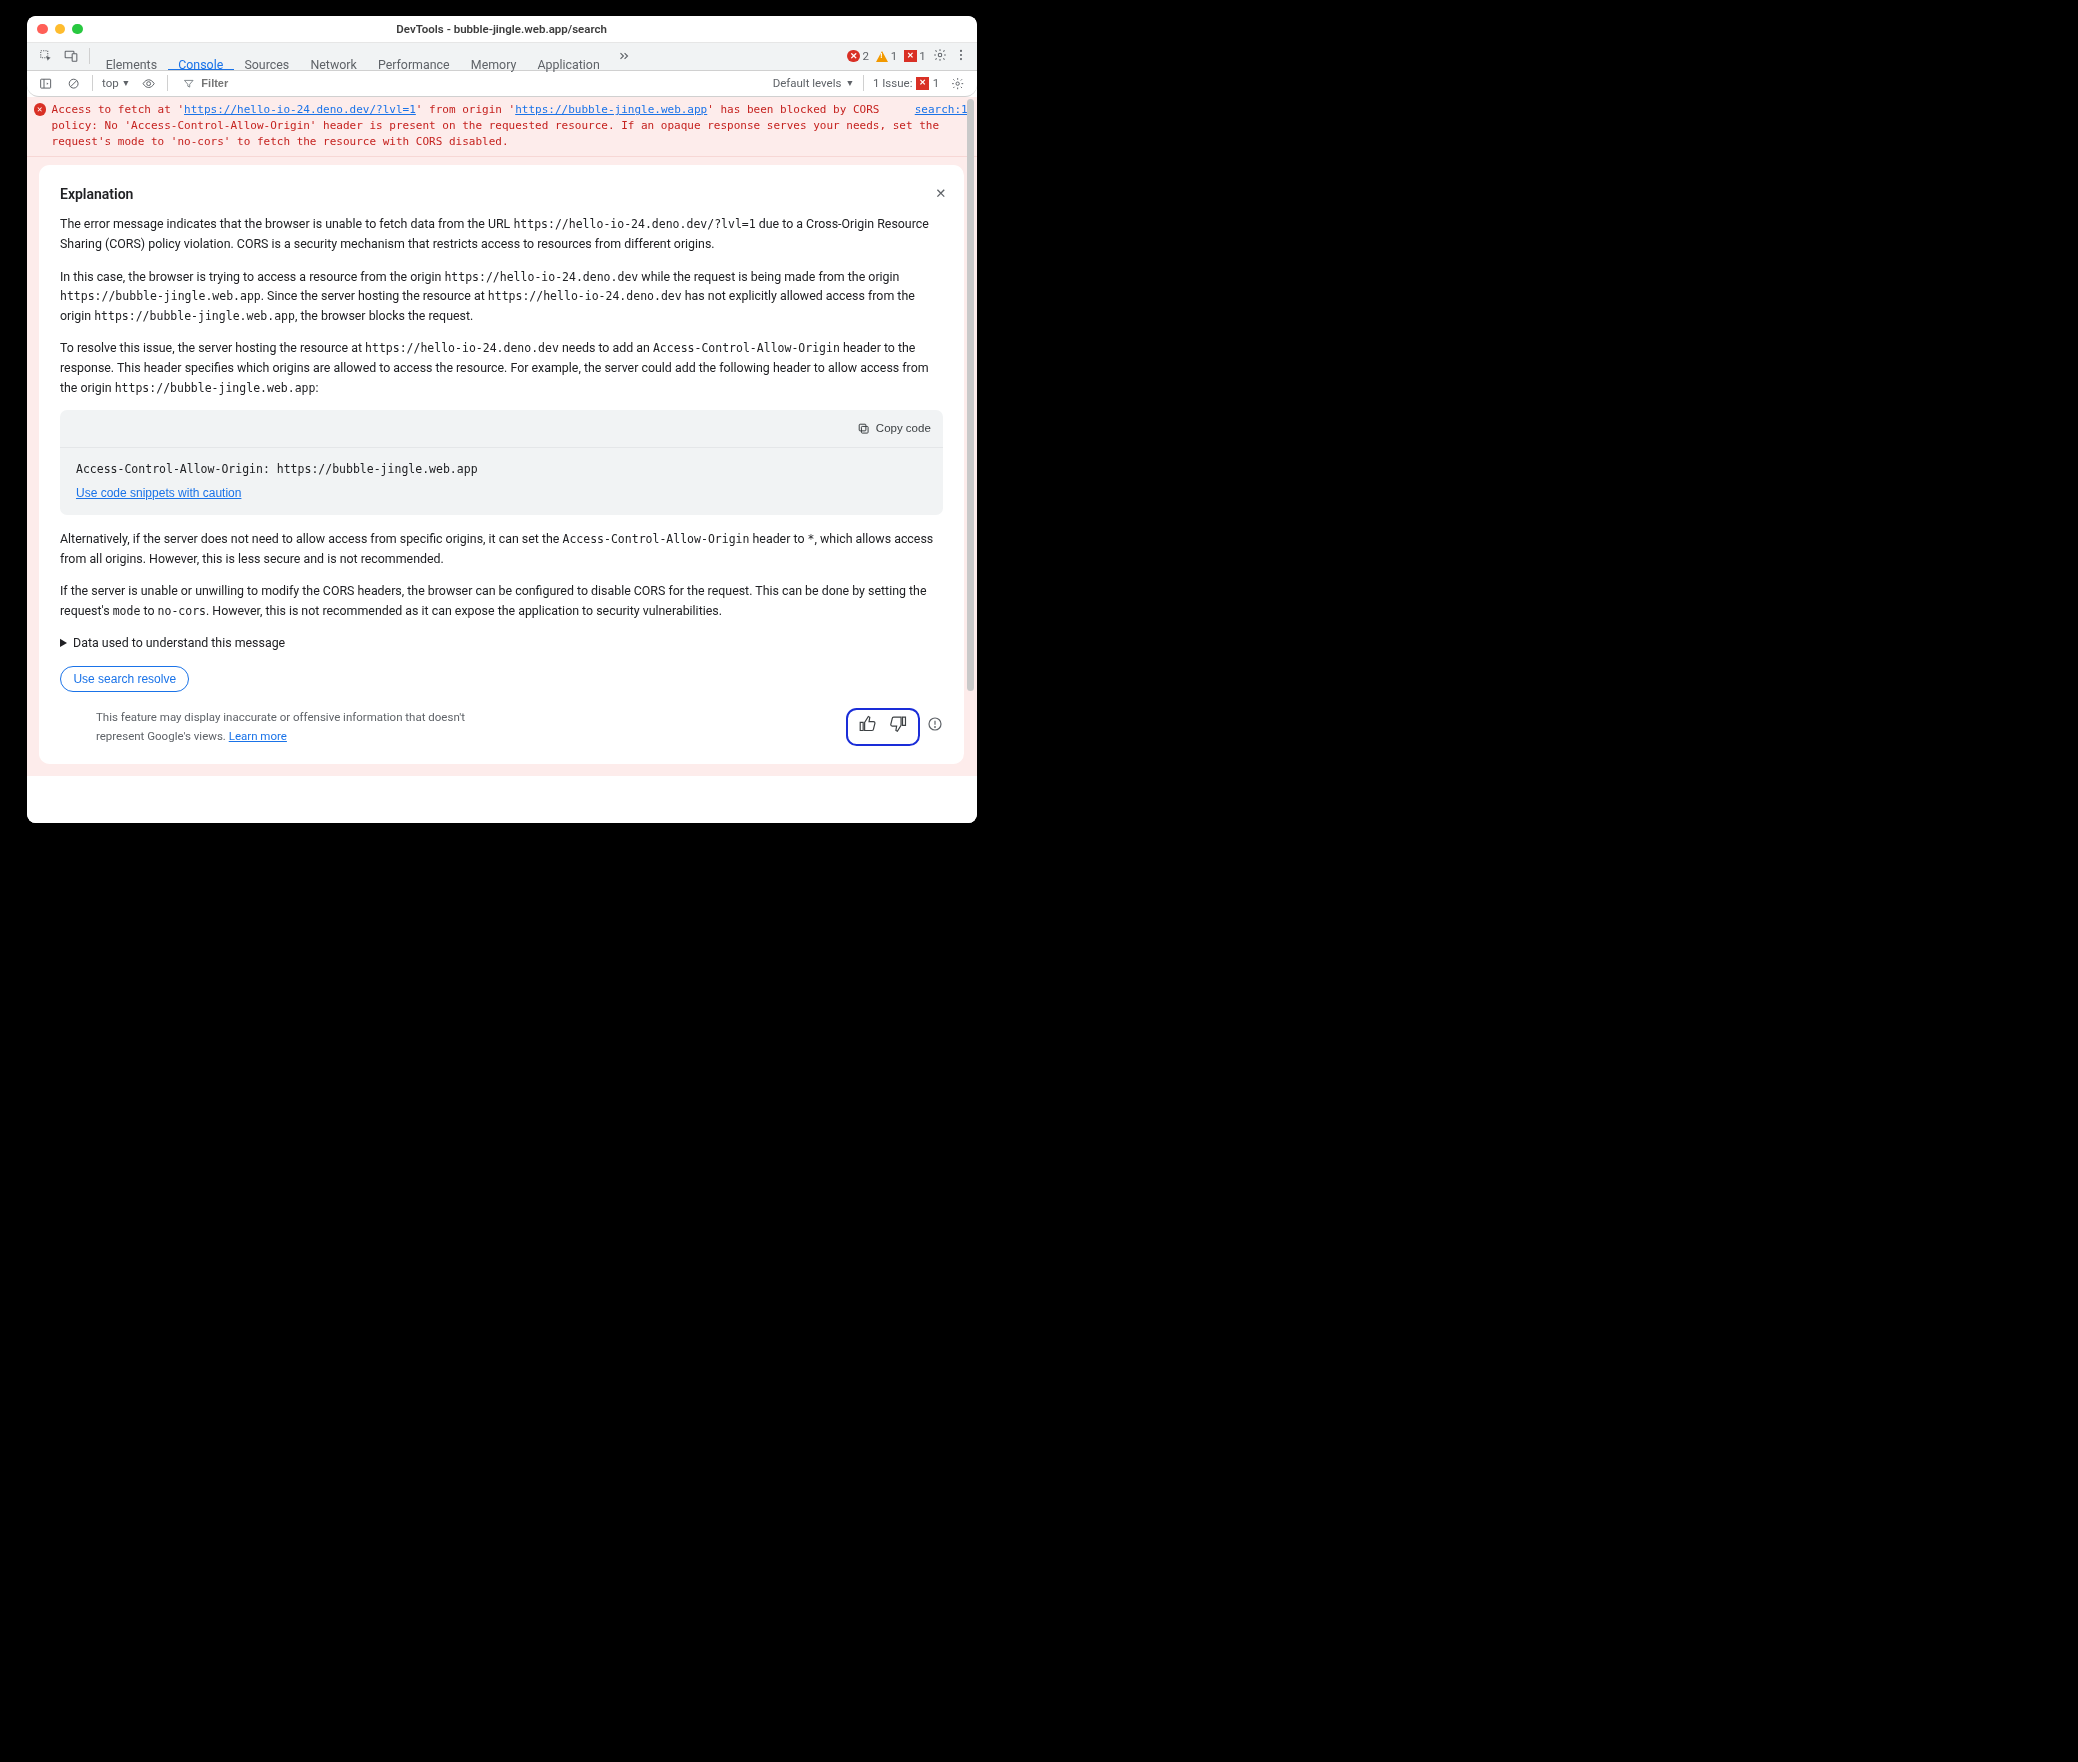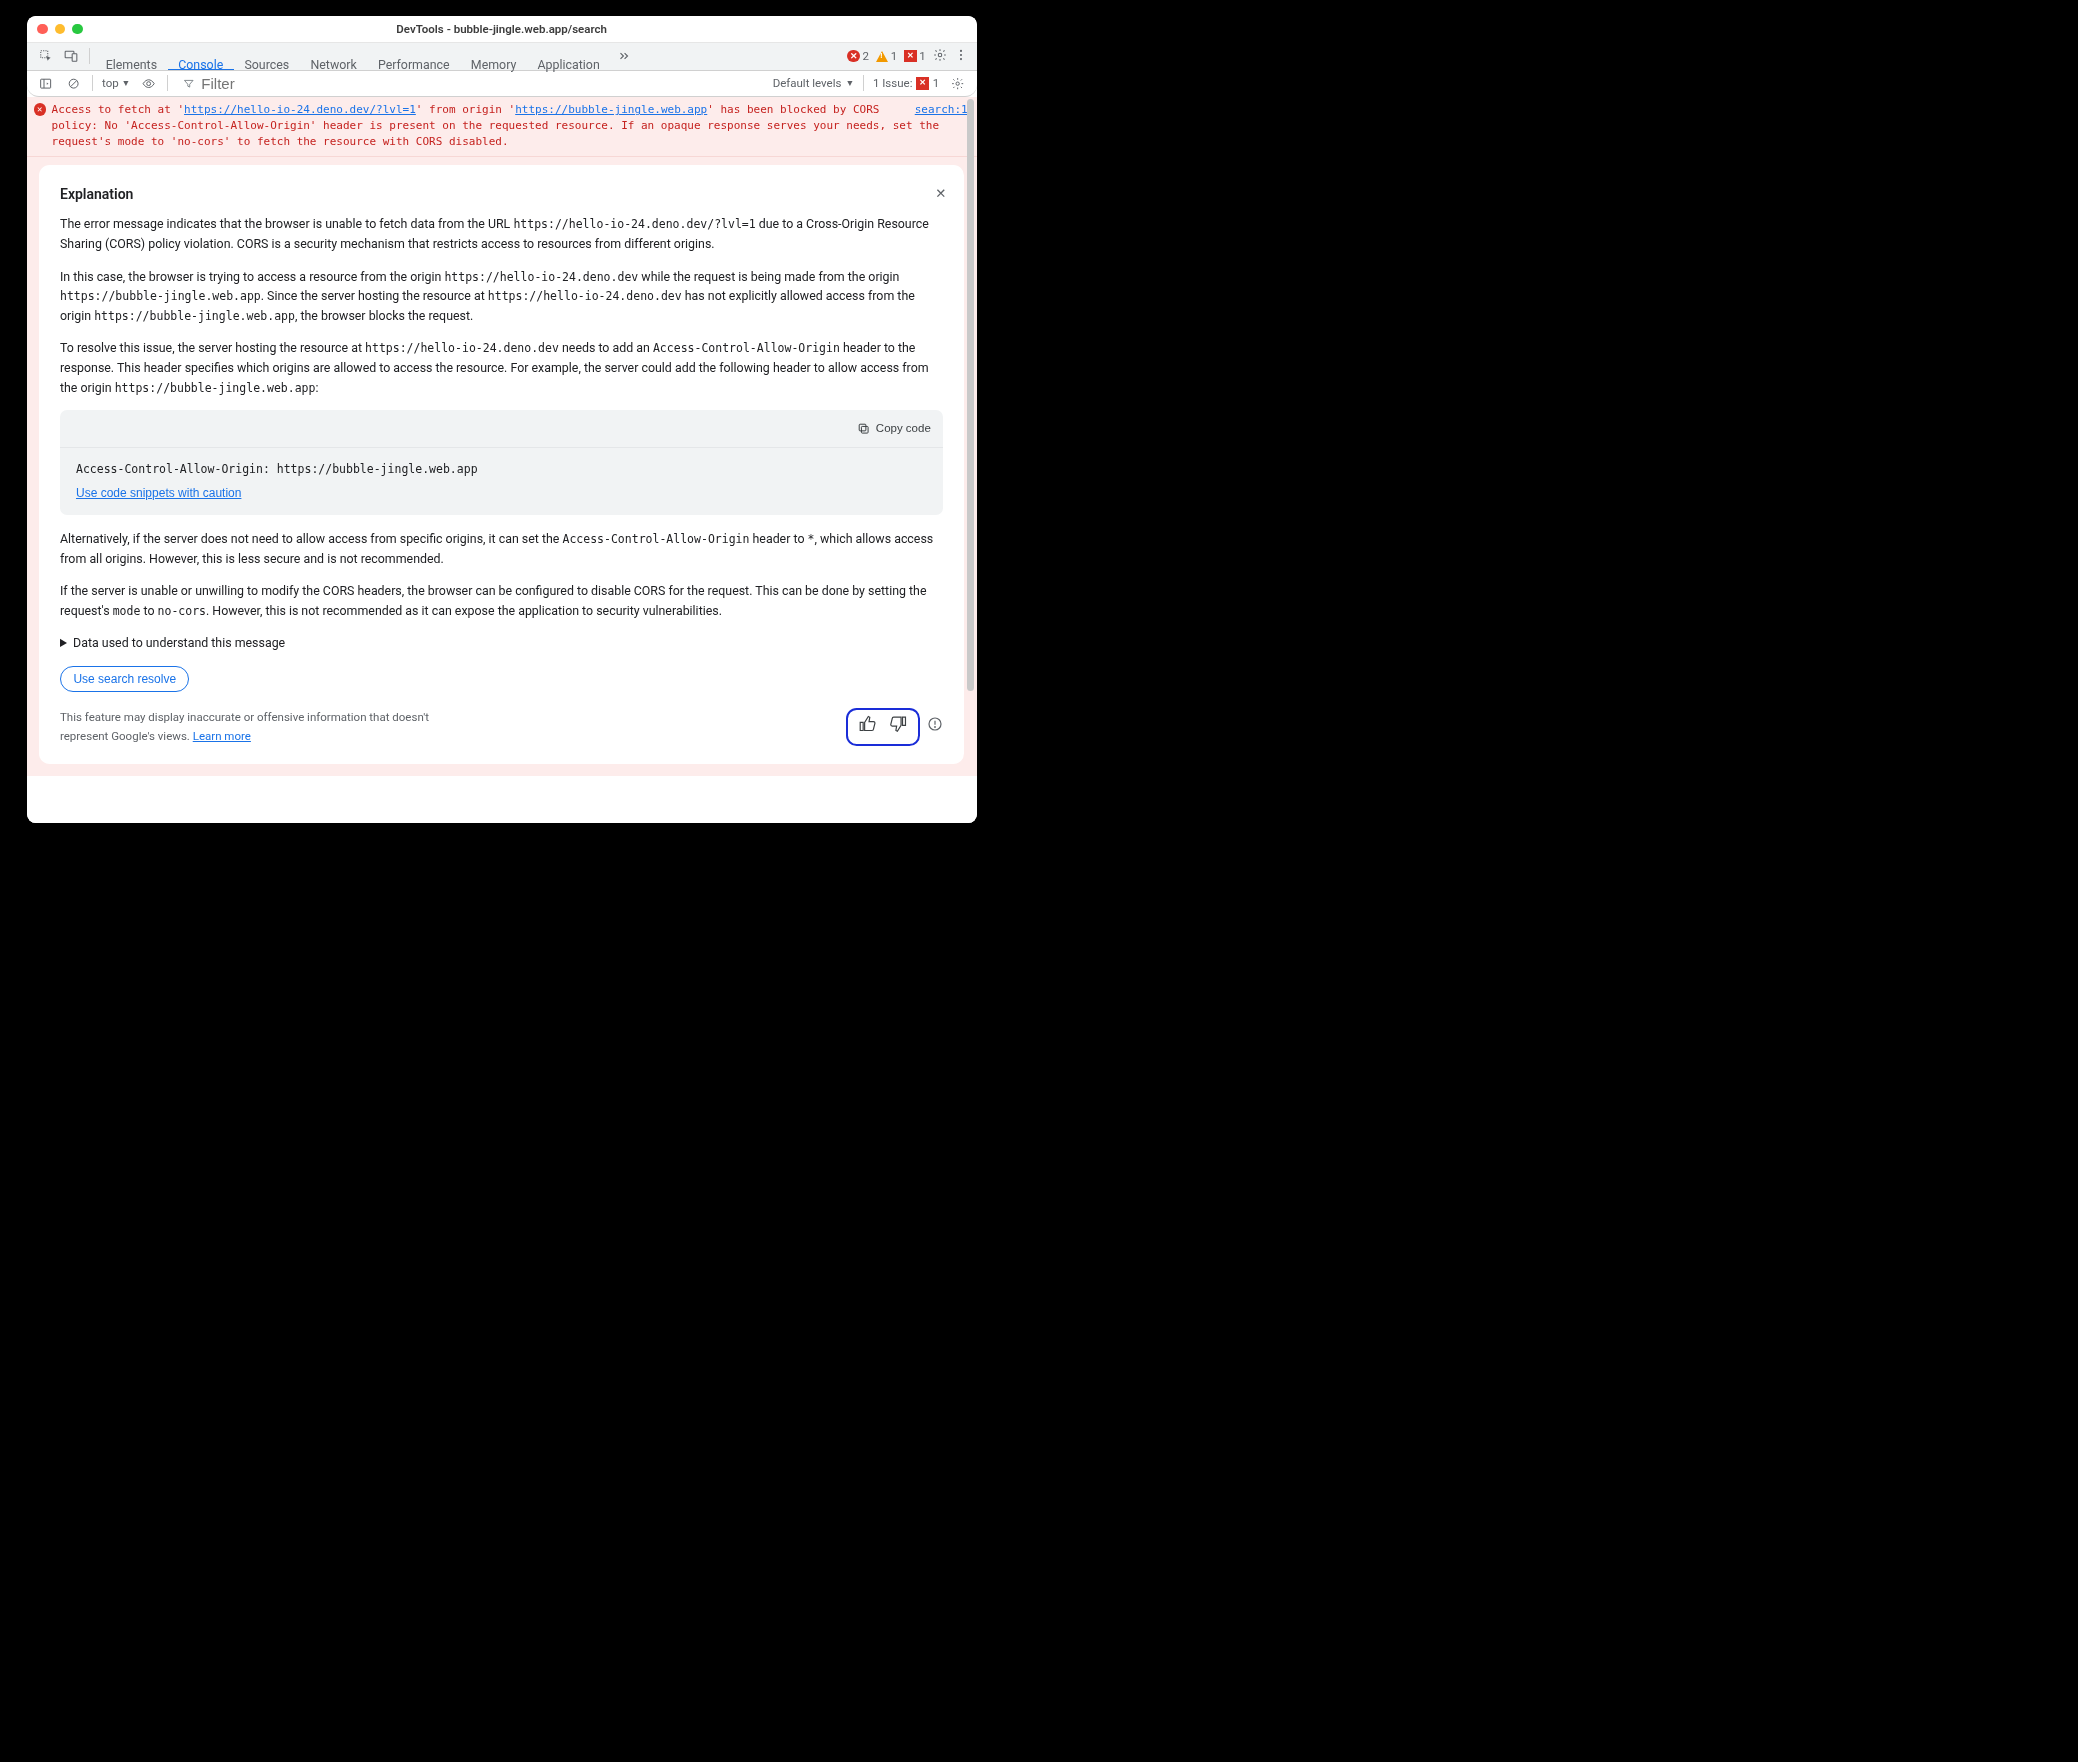--- a/index.html
+++ b/index.html
@@ -78,21 +78,21 @@
     font-size:11.5px;
     color:#5f6368;
     border-radius:12px;
   }
   .f-btn { display:flex; align-items:center; justify-content:center; width:19.5px; height:19.5px;}
   .f-btn svg{width:13.3px;height:13.3px;}
   .fsep{width:0.9px;height:16px;background:#d0d0d0;}
   .ctx { display:flex; align-items:center; gap:2.7px; }
   .ctx .caret{font-size:8.9px;}
   .filter-input { display:flex; align-items:center; gap:5.3px; flex:0 0 auto; margin-left:5.3px; color:#80868b;}
-  .filter-input input { border:none; outline:none; font-size:15px; width:142px; background:transparent;}
+  .filter-input input { border:none; outline:none; font-size:11px; width:142px; background:transparent;font-weight:bold;}
   .spacer{flex:1;}
   .levels{display:flex;align-items:center;gap:4px;}
 
   .content {
     flex:1;
     overflow-y:auto;
     background:#fff;
     position:relative;
   }
   .scrollbar-track {
@@ -148,21 +148,21 @@
 
   details{ margin:5.3px 0 12.4px; }
   details summary{ cursor:pointer; font-size:12.4px; }
 
   .search-btn{
     border:0.9px solid #1a73e8; color:#1a73e8; background:#fff;
     border-radius:14px; padding:5.3px 12.4px; font-size:12px; cursor:pointer;
   }
   .foot{
     display:flex; align-items:flex-start; justify-content:space-between; margin-top:16px;
-    font-size:11.5px; color:#5f6368;
+    font-size:11.5px; color:#5f6368;margin-left:36px;
   }
   .foot a{ color:#1a73e8; text-decoration:underline;}
   .fb-wrap{ display:flex; align-items:center; gap:7px;}
   .fb-box{
     border:2.7px solid #1a2dd8; border-radius:10.6px; padding:5.3px 10.6px; display:flex; gap:14px;
   }
   .fb-box svg{ width:17.7px; height:17.7px; stroke:#3c4043; fill:none; stroke-width:1.6; cursor:pointer;}
   .report svg { width:16px;height:16px; stroke:#5f6368; fill:none; stroke-width:1.8;}
 </style>
 </head>

